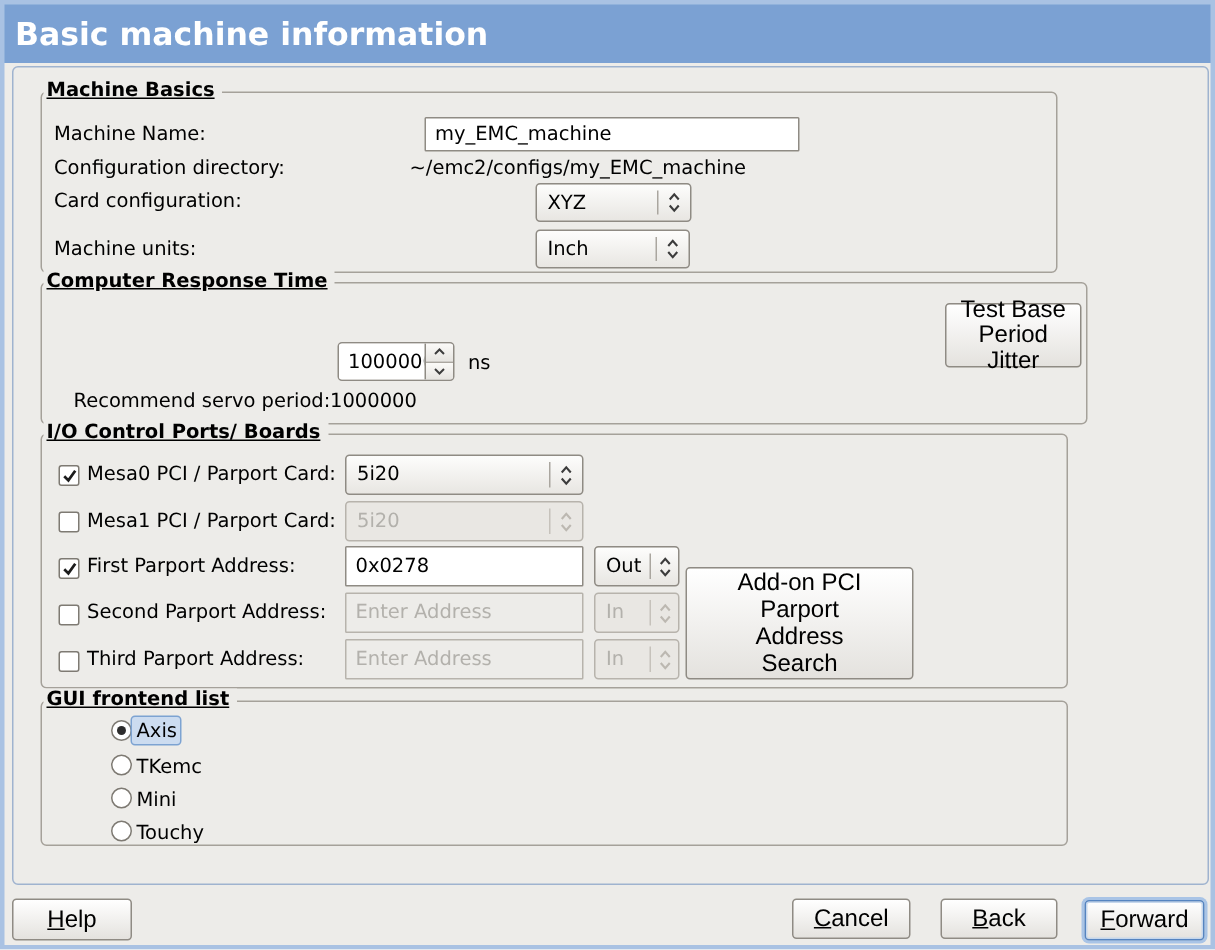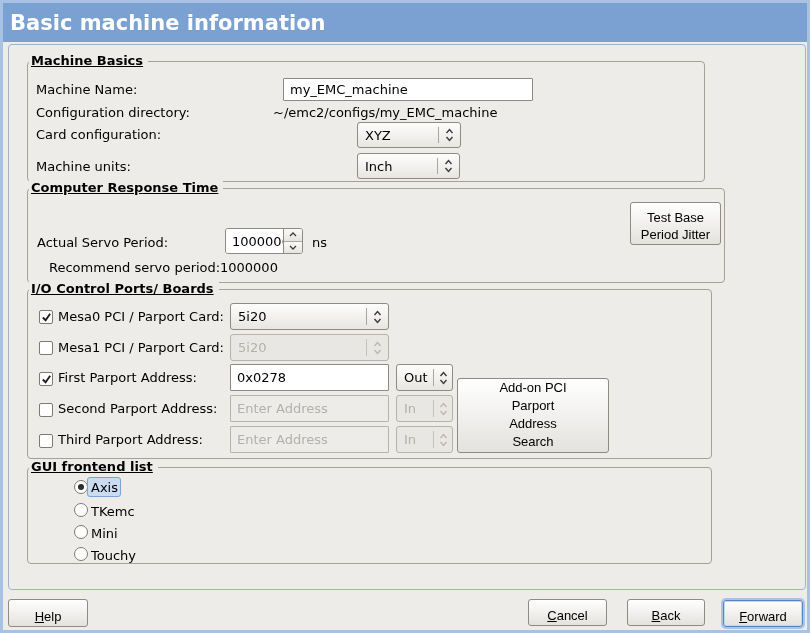--- a/index.html
+++ b/index.html
@@ -25,22 +25,22 @@
   .combo.disabled{background:#e9e7e3;border-color:#b7b3ac;}
   .combo.disabled .txt{color:#b3b1ac;}
   .combo.disabled .sep{background:#c6c2bb;}
   .combo.disabled svg path{stroke:#bcb8b1;}
   .spin{position:absolute;box-sizing:border-box;border:1px solid #8f8b84;border-radius:3px;background:#fff;display:flex;overflow:hidden;}
   .spin input{flex:1;min-width:0;border:none;outline:none;font-family:inherit;font-size:13px;padding:0 0 0 6px;background:#fff;color:#000;}
   .spinbtns{width:18px;border-left:1px solid #8f8b84;display:flex;flex-direction:column;}
   .sb{flex:1;display:flex;align-items:center;justify-content:center;background:linear-gradient(#fbfaf8,#e6e4e0);}
   .sb + .sb{border-top:1px solid #aaa69f;}
   .btn{position:absolute;box-sizing:border-box;border:1px solid #8f8b84;border-radius:3px;
-      background:linear-gradient(#ffffff,#e4e2de);display:flex;flex-direction:column;align-items:center;justify-content:flex-end;
-      font-size:13px;color:#000;line-height:17px;cursor:default;}
+      background:linear-gradient(#ffffff,#e4e2de);display:flex;flex-direction:column;align-items:center;justify-content:center;
+      font-size:16px;color:#000;line-height:17px;cursor:default;}
   .btn.focused{border-color:#5584c0;box-shadow:0 0 0 2px #a9c4e6, inset 0 0 0 1px #c6d7ec;}
   .mn{display:block;}
   .mn::first-letter{text-decoration:underline;}
   .checkbox{position:absolute;width:14px;height:14px;box-sizing:border-box;background:#fff;border:1px solid #7e7a73;border-radius:2px;
       display:flex;align-items:center;justify-content:center;}
   .radio{position:absolute;width:14px;height:14px;box-sizing:border-box;background:#fff;border:1px solid #7e7a73;border-radius:50%;}
   .radio .dot{position:absolute;left:3px;top:3px;width:6px;height:6px;border-radius:50%;background:#2d2d2d;}
   .focus-box{position:absolute;background:#ccdcf0;border:1px solid #7da3d2;border-radius:3px;box-sizing:border-box;
       display:flex;align-items:center;padding-left:3px;}
 </style>
@@ -91,21 +91,20 @@
   </div>
 
   <div class="group" style="left:27px;top:188px;width:696px;height:93px;">
     <div class="glabel">Computer Response Time</div>
 
     <button class="btn" style="left:602px;top:13px;width:91px;height:43px;">
       <span>Test Base</span>
       <span>Period Jitter</span>
     </button>
 
-    <div class="lbl" style="left:9px;top:46px;">Actual Servo Period:</div>
     <div class="spin" style="left:197px;top:39px;width:78px;height:26px;">
       <input value="1000000" style="">
       <div class="spinbtns">
         <div class="sb">
           <svg width="8" height="5" viewBox="0 0 8 5">
               <path d="M1 4 L4 1 L7 4" stroke="#3c3c3c" stroke-width="1.3" fill="none"></path>
             </svg>
         </div>
         <div class="sb">
           <svg width="8" height="5" viewBox="0 0 8 5">

